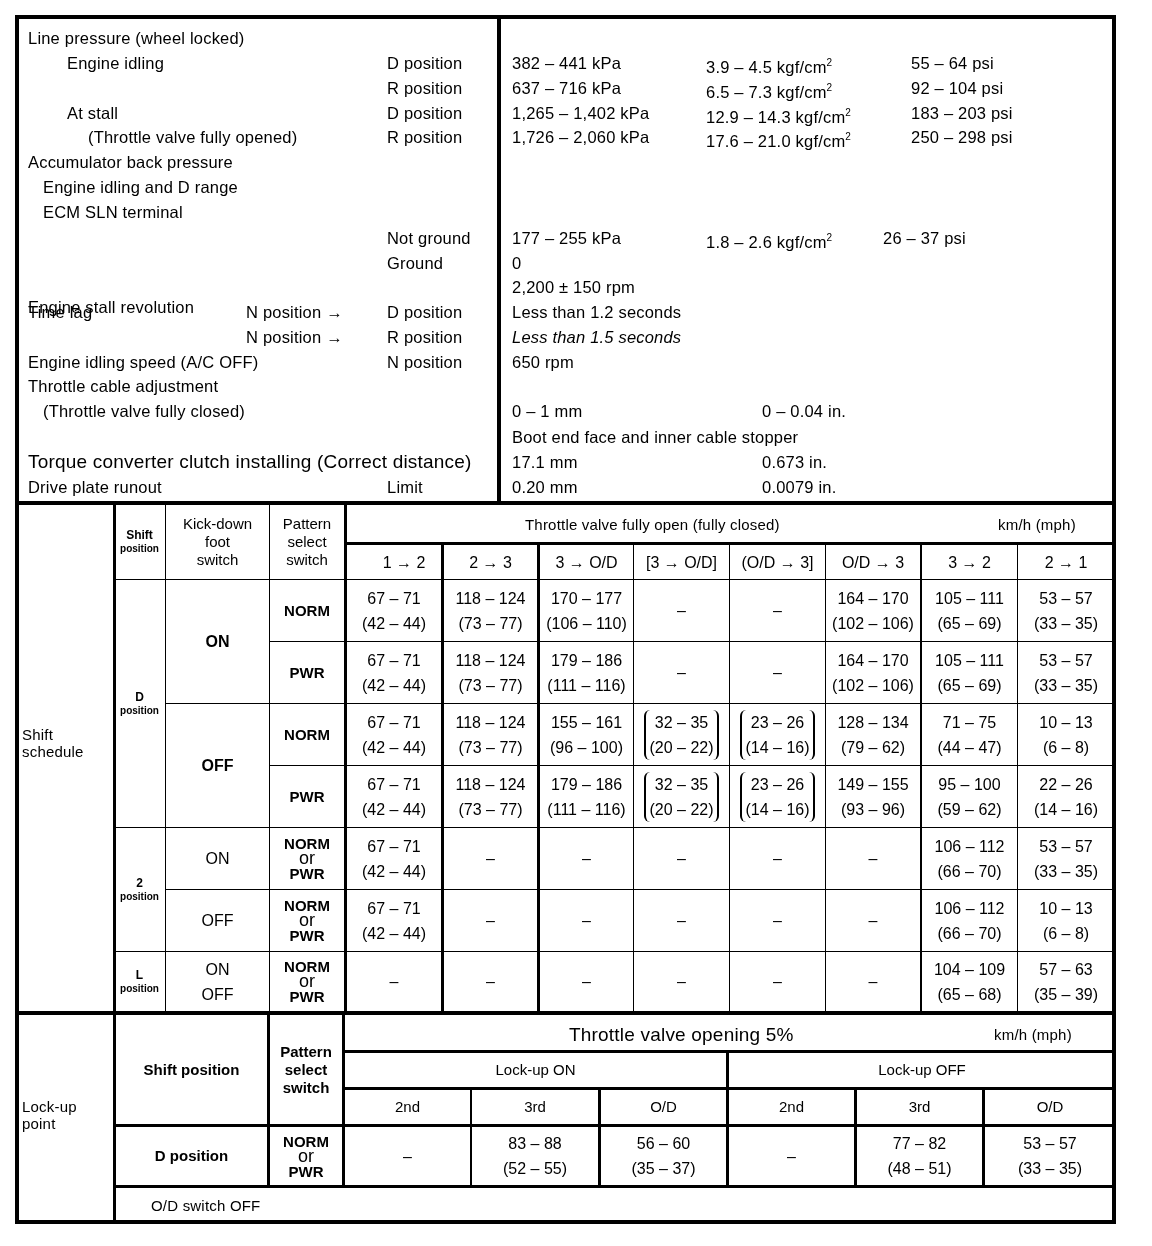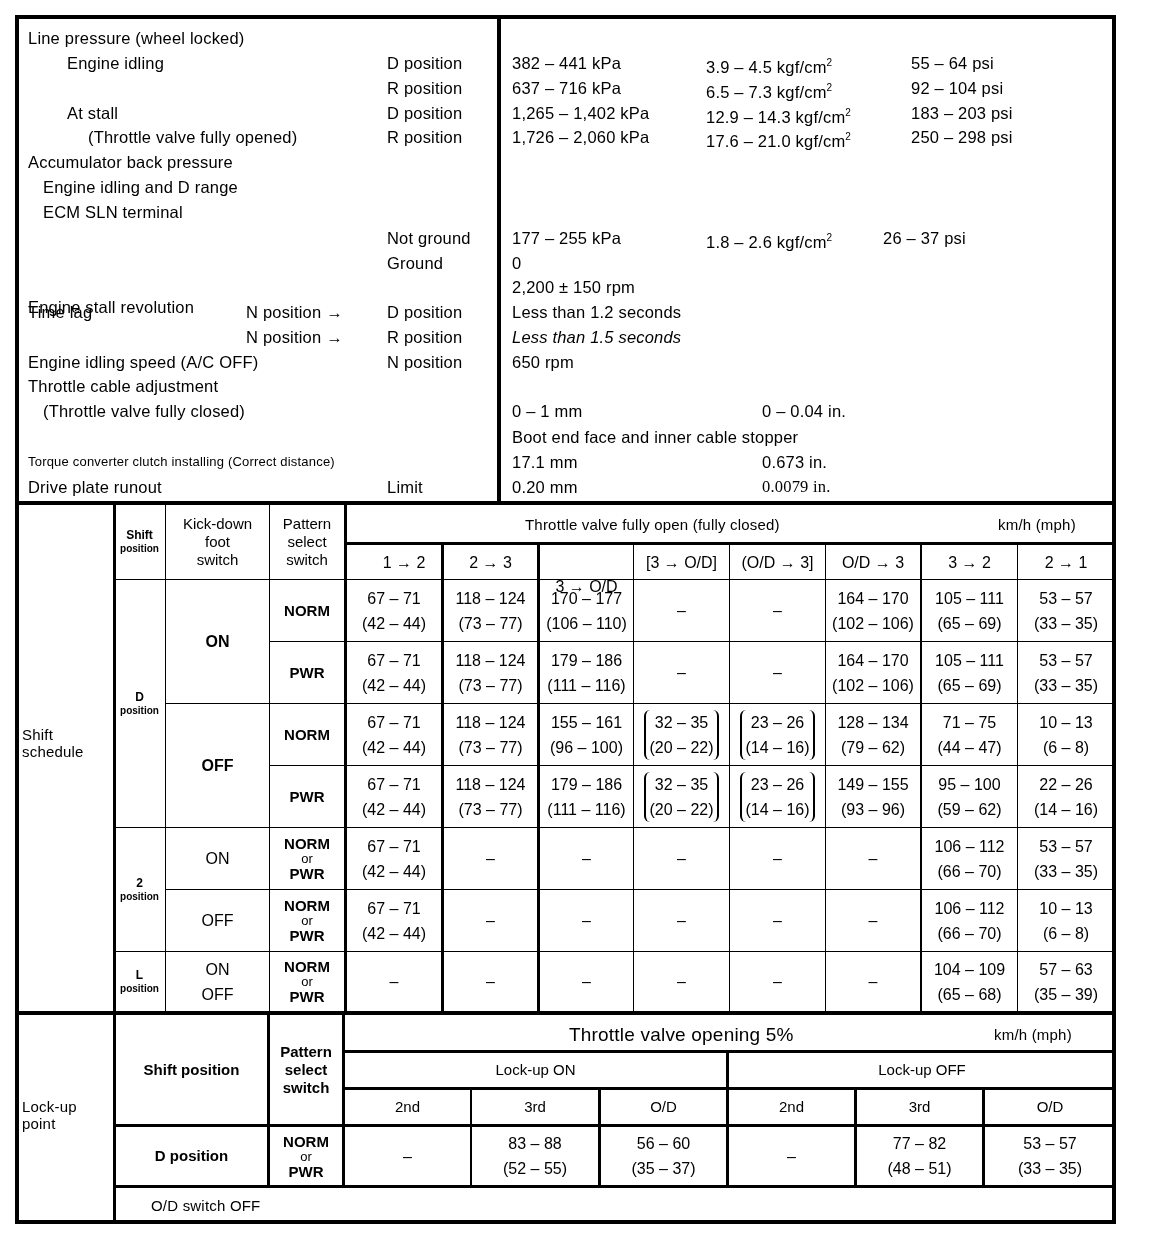--- a/index.html
+++ b/index.html
@@ -6,21 +6,21 @@
   body { width:1152px; height:1246px; position:relative; font-family:"Liberation Sans", sans-serif; color:#000; overflow:hidden; }
   .frame { position:absolute; left:15px; top:15px; width:1101px; height:1209px; border:4px solid #000; box-sizing:border-box; }
   .hline { position:absolute; background:#000; }
   .vline { position:absolute; background:#000; }
   .t { position:absolute; font-size:16.5px; white-space:nowrap; line-height:20px; letter-spacing:0.2px; }
   .b { font-weight:bold; }
   .cell { position:absolute; display:flex; flex-direction:column; align-items:center; justify-content:center; text-align:center; box-sizing:border-box; font-size:16px; line-height:25px; white-space:nowrap; }
   .cell.small { font-size:12px; line-height:13px; font-weight:bold; }
   .cell.hdr { font-size:15px; line-height:18px; }
   .cell.pat { font-size:15px; line-height:17px; font-weight:bold; }
-  .cell.pat .or { font-size:13px; font-weight:normal; line-height:13px;text-align:center; }
+  .cell.pat .or { font-size:18px; font-weight:normal; line-height:13px;text-align:center; }
   .bracket { border-left:2px solid #000; border-right:2px solid #000; border-radius:6px; padding:0 3px; line-height:25px; }
   sup { font-size:10px; }
 </style>
 </head>
 <body>
 
 <div class="frame"></div>
 
 <div class="vline" style="left:497px; top:15px; width:4px; height:488px;"></div>
 <div class="hline" style="left:15px; top:501px; width:1101px; height:4px;"></div>
@@ -45,21 +45,21 @@
   <div class="t" style="left:28px; top:277px;margin-top:20px;">Engine stall revolution</div>
   <div class="t" style="left:28px; top:302px;">Time lag</div>
   <div class="t" style="left:246px; top:302px;">N position →</div>
   <div class="t" style="left:387px; top:302px;">D position</div>
   <div class="t" style="left:246px; top:327px;">N position →</div>
   <div class="t" style="left:387px; top:327px;">R position</div>
   <div class="t" style="left:28px; top:352px;">Engine idling speed (A/C OFF)</div>
   <div class="t" style="left:387px; top:352px;">N position</div>
   <div class="t" style="left:28px; top:376px;">Throttle cable adjustment</div>
   <div class="t" style="left:43px; top:401px;">(Throttle valve fully closed)</div>
-  <div class="t" style="left:28px; top:452px; font-size:13px;">Torque converter clutch installing (Correct distance)</div>
+  <div class="t" style="left:28px; top:452px; font-size:19px;">Torque converter clutch installing (Correct distance)</div>
   <div class="t" style="left:28px; top:477px;">Drive plate runout</div>
   <div class="t" style="left:387px; top:477px;">Limit</div>
 </div>
 
 <div>
   <div class="t" style="left:512px; top:53px;">382 – 441 kPa</div>
   <div class="t" style="left:706px; top:53px;"><span>3.9 – 4.5 kgf/cm</span><sup>2</sup></div>
   <div class="t" style="left:911px; top:53px;">55 – 64  psi</div>
 
   <div class="t" style="left:512px; top:78px;">637 – 716 kPa</div>
@@ -82,21 +82,21 @@
   <div class="t" style="left:512px; top:277px;">2,200 ± 150 rpm</div>
   <div class="t" style="left:512px; top:302px;">Less than 1.2 seconds</div>
   <div class="t" style="left:512px; top:327px;font-style:italic;">Less than 1.5 seconds</div>
   <div class="t" style="left:512px; top:352px;">650 rpm</div>
   <div class="t" style="left:512px; top:401px;">0 – 1 mm</div>
   <div class="t" style="left:762px; top:401px;">0 – 0.04 in.</div>
   <div class="t" style="left:512px; top:427px;">Boot end face and inner cable stopper</div>
   <div class="t" style="left:512px; top:452px;">17.1 mm</div>
   <div class="t" style="left:762px; top:452px;">0.673 in.</div>
   <div class="t" style="left:512px; top:477px;">0.20 mm</div>
-  <div class="t" style="left:762px; top:477px;font-family:Liberation Serif, serif;">0.0079 in.</div>
+  <div class="t" style="left:762px; top:477px;">0.0079 in.</div>
 </div>
 
 <div>
 
   <div class="t" style="left:22px; top:726px; font-size:15px; line-height:17px;">
     <div>Shift</div>
     <div>schedule</div>
   </div>
 
   <div class="vline" style="left:113px; top:503px; width:3px; height:510px;"></div>
@@ -133,21 +133,21 @@
   <div class="cell hdr" style="left:270px; top:505px; width:74px; height:74px;">
     <div>Pattern</div>
     <div>select</div>
     <div>switch</div>
   </div>
   <div class="t" style="left:525px; top:515px; font-size:15px;">Throttle valve fully open (fully closed)</div>
   <div class="t" style="left:998px; top:515px; font-size:15px;">km/h (mph)</div>
 
   <div class="cell" style="left:347px; top:545px; width:94px; height:34px;padding-left:20px;">1 → 2</div>
   <div class="cell" style="left:444px; top:545px; width:93px; height:34px;">2 → 3</div>
-  <div class="cell" style="left:540px; top:545px; width:93px; height:34px;margin-top:24px;">3 → O/D</div>
+  <div class="cell" style="left:540px; top:545px; width:93px; height:34px;">3 → O/D</div>
   <div class="cell" style="left:634px; top:545px; width:95px; height:34px;">[3 → O/D]</div>
   <div class="cell" style="left:730px; top:545px; width:95px; height:34px;">(O/D → 3]</div>
   <div class="cell" style="left:826px; top:545px; width:94px; height:34px;">O/D → 3</div>
   <div class="cell" style="left:922px; top:545px; width:95px; height:34px;">3 → 2</div>
   <div class="cell" style="left:1018px; top:545px; width:96px; height:34px;">2 → 1</div>
 
   <div class="cell small" style="left:114px; top:580px; width:51px; height:247px;">
     <div>D</div>
     <div style="font-size:10px;">position</div>
   </div>

